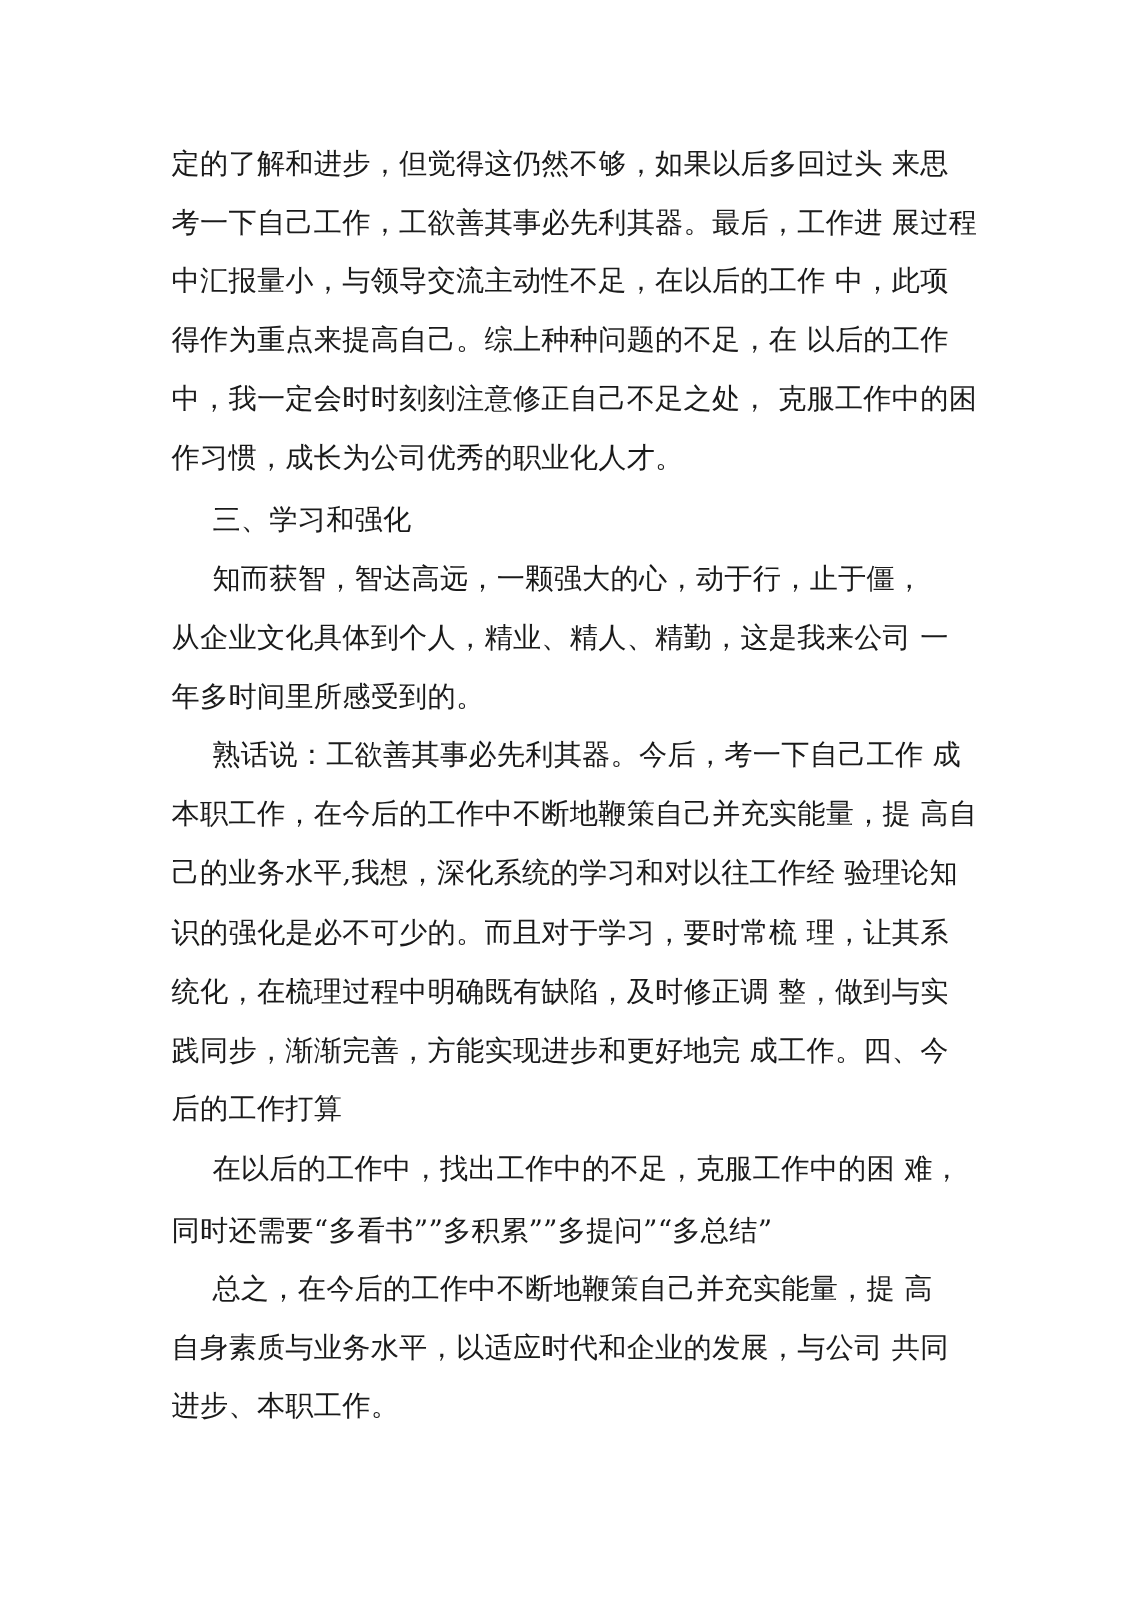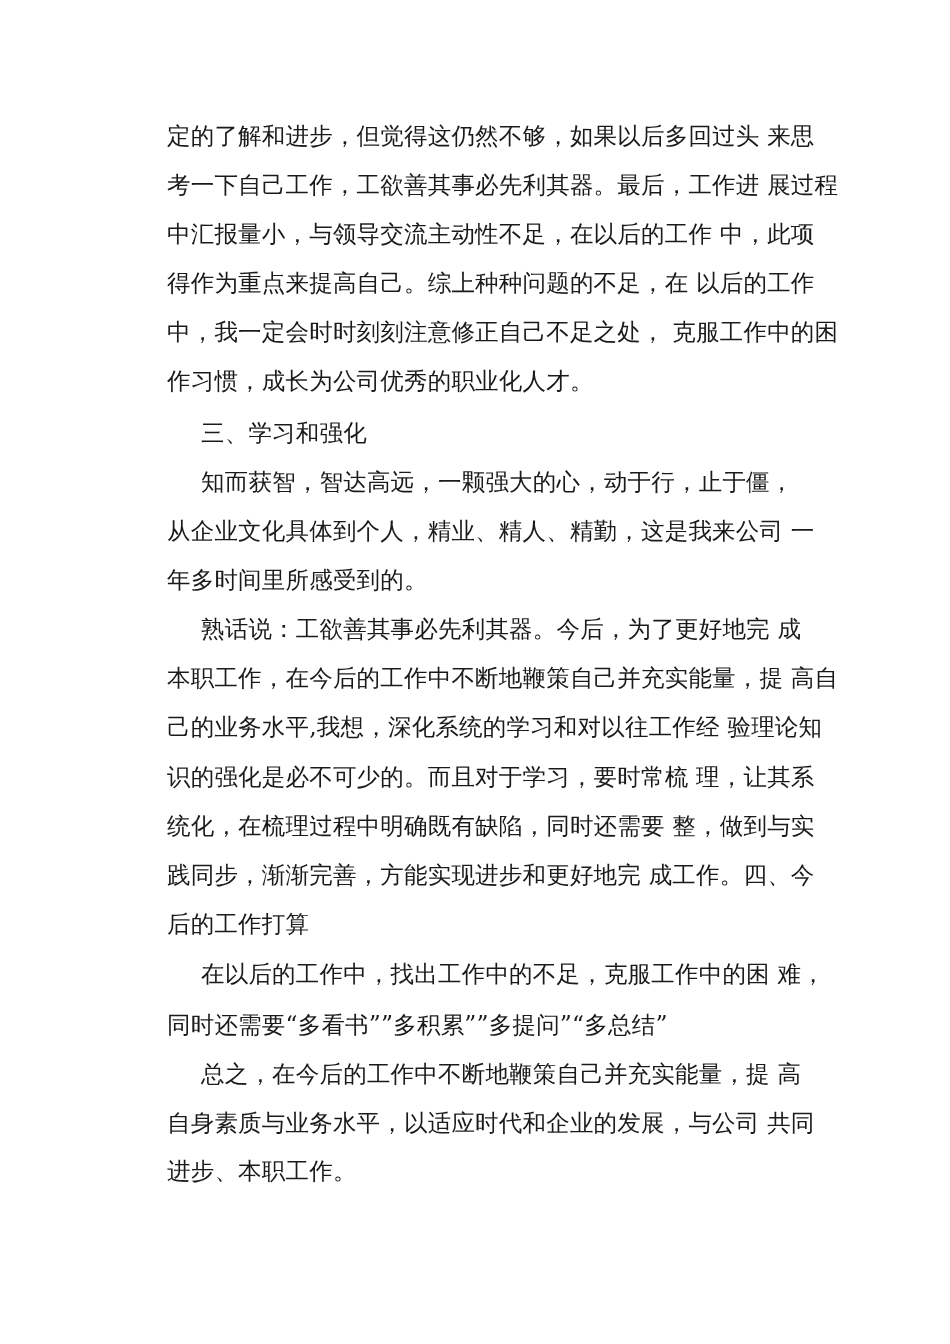--- a/index.html
+++ b/index.html
@@ -22,45 +22,44 @@
       width: 668px;
     }
     .line {
       position: absolute;
       left: 0;
       height: 49px;
       font-size: 23.5px;
       line-height: 49px;
       white-space: pre;
       letter-spacing: 0.2px;
-      margin-left: 24px;
     }
     .indent {
       left: 34px;
     }
   </style>
 </head>
 <body>
 
 <div class="page">
   <div class="line" style="top:0px">定的了解和进步，但觉得这仍然不够，如果以后多回过头 来思</div>
   <div class="line" style="top:49px">考一下自己工作，工欲善其事必先利其器。最后，工作进 展过程</div>
   <div class="line" style="top:98px">中汇报量小，与领导交流主动性不足，在以后的工作 中，此项</div>
   <div class="line" style="top:147px">得作为重点来提高自己。综上种种问题的不足，在 以后的工作</div>
   <div class="line" style="top:196px">中，我一定会时时刻刻注意修正自己不足之处， 克服工作中的困</div>
   <div class="line" style="top:245px">作习惯，成长为公司优秀的职业化人才。</div>
   <div class="line indent" style="top:297px">三、学习和强化</div>
   <div class="line indent" style="top:346px">知而获智，智达高远，一颗强大的心，动于行，止于僵，</div>
   <div class="line" style="top:395px">从企业文化具体到个人，精业、精人、精勤，这是我来公司 一</div>
   <div class="line" style="top:444px">年多时间里所感受到的。</div>
-  <div class="line indent" style="top:493px">熟话说：工欲善其事必先利其器。今后，为了更好地完 成</div>
+  <div class="line indent" style="top:493px">熟话说：工欲善其事必先利其器。今后，考一下自己工作 成</div>
   <div class="line" style="top:542px">本职工作，在今后的工作中不断地鞭策自己并充实能量，提 高自</div>
   <div class="line" style="top:591px">己的业务水平,我想，深化系统的学习和对以往工作经 验理论知</div>
   <div class="line" style="top:641px">识的强化是必不可少的。而且对于学习，要时常梳 理，让其系</div>
-  <div class="line" style="top:690px">统化，在梳理过程中明确既有缺陷，同时还需要 整，做到与实</div>
+  <div class="line" style="top:690px">统化，在梳理过程中明确既有缺陷，及时修正调 整，做到与实</div>
   <div class="line" style="top:739px">践同步，渐渐完善，方能实现进步和更好地完 成工作。四、今</div>
   <div class="line" style="top:788px">后的工作打算</div>
   <div class="line indent" style="top:838px">在以后的工作中，找出工作中的不足，克服工作中的困 难，</div>
   <div class="line" style="top:889px">同时还需要“多看书””多积累””多提问”“多总结”</div>
   <div class="line indent" style="top:938px">总之，在今后的工作中不断地鞭策自己并充实能量，提 高</div>
   <div class="line" style="top:987px">自身素质与业务水平，以适应时代和企业的发展，与公司 共同</div>
   <div class="line" style="top:1035px">进步、本职工作。</div>
 </div>
 
 </body></html>

